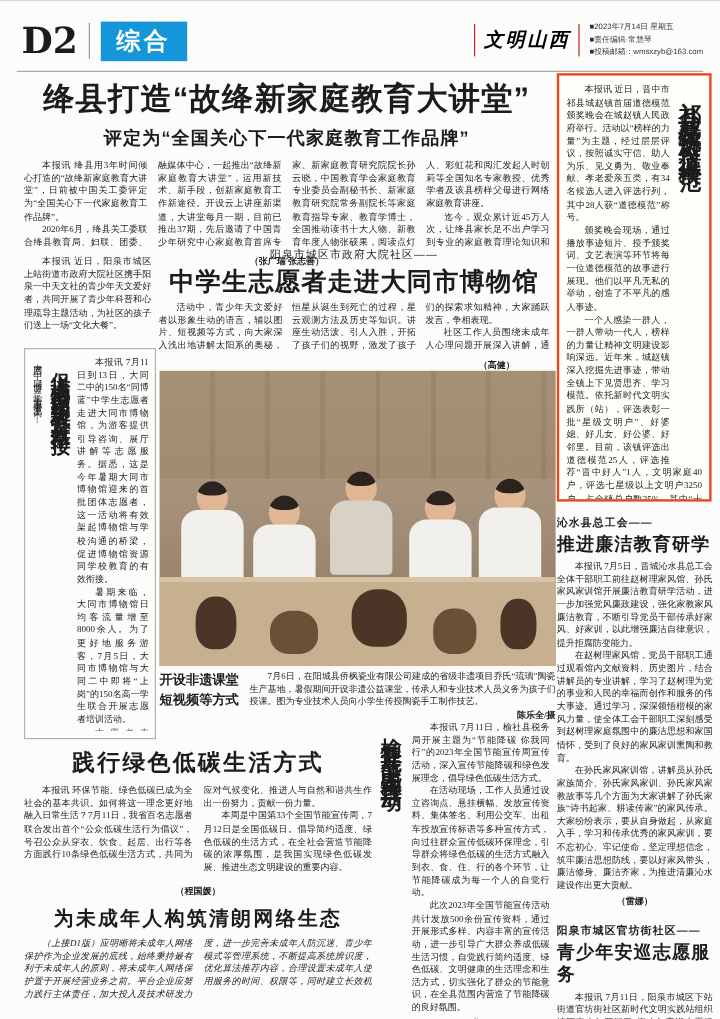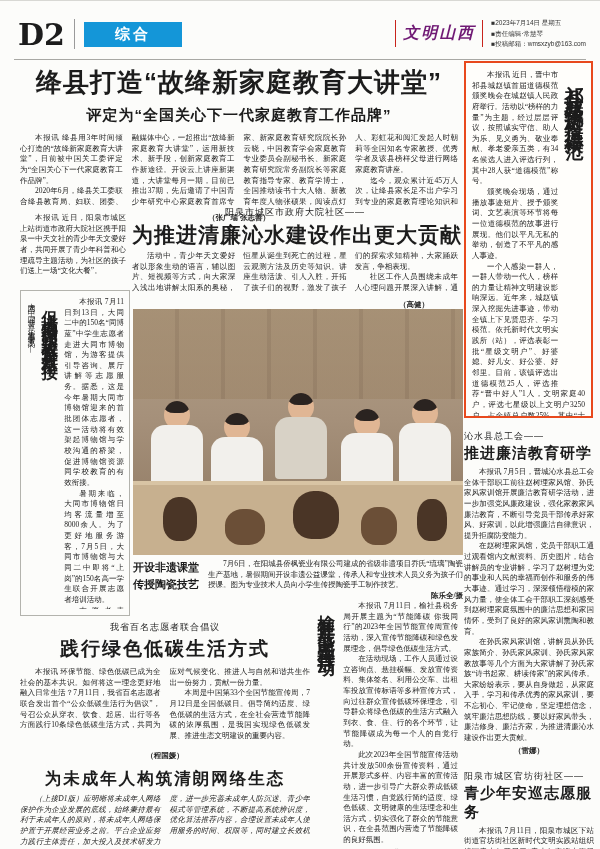--- a/index.html
+++ b/index.html
@@ -3,23 +3,23 @@
 <meta charset="utf-8">
 <style>
   html,body{margin:0;padding:0;background:#d8d8d4;}
   .page{position:relative;width:600px;height:849px;margin:1px auto;background:#fcfcfa;
         overflow:hidden;font-family:"Liberation Serif",serif;color:#1c1c1c;}
   
   .hdr{position:absolute;left:18px;right:14px;top:12px;height:42px;display:flex;align-items:center;}
   .pageno{font-size:30px;font-weight:700;font-family:"DejaVu Serif",serif;}
   .vbar{width:1px;height:30px;background:#9a9a9a;margin:0 9px;}
   .badge{background:#1496d8;color:#fff;font-family:"Liberation Sans",sans-serif;
-         font-weight:700;font-size:15px;padding:3px 31px;letter-spacing:3px;}
+         font-weight:700;font-size:20px;padding:3px 13px;letter-spacing:3px;}
   .hdr-right{margin-left:auto;display:flex;align-items:center;gap:8px;}
-  .masthead{color:#701a75;font-weight:700;font-style:italic;font-size:16px;letter-spacing:2px;
+  .masthead{color:#000000;font-weight:700;font-style:italic;font-size:16px;letter-spacing:2px;
             border-left:1px solid #c8241c;border-right:1px solid #c8241c;padding:3px 7px;}
   .pubinfo{font-size:6.5px;line-height:1.6;color:#333;font-family:"Liberation Sans",sans-serif;}
   .hrule{position:absolute;left:14px;right:14px;top:58px;border-top:1px solid #a8a8a4;}
   
   p{margin:0;text-indent:2em;}
   .body{font-size:7.5px;line-height:1.42;text-align:justify;}
   .byline{text-align:center;font-size:7.5px;font-weight:700;margin-top:2px;}
   .kicker{font-size:9px;font-family:"Liberation Sans",sans-serif;letter-spacing:1px;}
   
   .lead{position:absolute;left:20px;top:64px;width:438px;}
@@ -81,21 +81,21 @@
   .internet{margin-top:7px;}
   .internet h4{font-size:16.5px;margin:0 0 4px;}
   .internet .cols2{font-style:italic;height:62px;}
   
   .yushe{position:absolute;left:316px;top:600px;width:142px;height:249px;display:flex;gap:7px;overflow:hidden;}
   .yushe .vtitle{writing-mode:vertical-rl;font-family:"Liberation Sans",sans-serif;font-weight:700;
                  font-size:17.5px;line-height:1.15;height:242px;letter-spacing:4px;}
   .yushe .ybody{flex:1;overflow:hidden;}
   
   .rcol{position:absolute;left:464px;top:424px;width:130px;height:425px;overflow:hidden;}
-  .rcol .kicker{font-weight:400;}
+  .rcol .kicker{font-weight:700;}
   .rcol h4{margin:1px 0 4px;font-family:"Liberation Sans",sans-serif;font-size:15px;letter-spacing:1px;}
   .patrol{margin-top:9px;}
 </style>
 </head>
 <body>
 
 <div class="page">
 
   <div class="hdr">
     <span class="pageno">D2</span>
@@ -131,21 +131,21 @@
       <p>一个人感染一群人，一群人带动一代人，榜样的力量让精神文明建设影响深远。近年来，城赵镇深入挖掘先进事迹，带动全镇上下见贤思齐、学习模范。依托新时代文明实践所（站），评选表彰一批“星级文明户”、好婆媳、好儿女、好公婆、好邻里。目前，该镇评选出道德模范25人，评选推荐“晋中好人”1人，文明家庭40户，评选七星级以上文明户3250户，占全镇总户数25%，其中“十星级文明户”1980户，占全镇总户数15%。</p>
 
     </div>
   </div>
 
   <div class="astro-intro body">
     <p>本报讯 近日，阳泉市城区上站街道市政府大院社区携手阳泉一中天文社的青少年天文爱好者，共同开展了青少年科普和心理疏导主题活动，为社区的孩子们送上一场“文化大餐”。</p>
   </div>
   <div class="astro-head">
     <span class="kicker">阳泉市城区市政府大院社区——</span>
-    <h3>为推进清廉沁水建设作出更大贡献</h3>
+    <h3>中学生志愿者走进大同市博物馆</h3>
   </div>
   <div class="astro-body body">
     <p>活动中，青少年天文爱好者以形象生动的语言，辅以图片、短视频等方式，向大家深入浅出地讲解太阳系的奥秘，恒星从诞生到死亡的过程，星云观测方法及历史等知识。讲座生动活泼、引人入胜，开拓了孩子们的视野，激发了孩子们的探索求知精神，大家踊跃发言，争相表现。</p>
     <p>社区工作人员围绕未成年人心理问题开展深入讲解，通过案例分析、分享讨论的方式，让孩子们了解心理健康知识，感知并学会接纳自己的情绪，正确自我减压，正确处理人际关系。</p>
 
   </div>
   <div class="astro-byline byline">（高健）</div>
 
   <div class="museum">
     <div class="vkicker">大同二中“同博蓝”学生志愿者上岗——</div>
@@ -194,31 +194,30 @@
     <div class="jar" style="left:30px;bottom:14px;width:34px;height:44px;"></div>
     <div class="jar light" style="left:92px;bottom:10px;width:40px;height:36px;"></div>
     <div class="jar" style="left:160px;bottom:16px;width:46px;height:48px;"></div>
     <div class="jar light" style="left:228px;bottom:10px;width:36px;height:38px;"></div>
     <div class="jar" style="left:284px;bottom:14px;width:30px;height:42px;"></div>
   </div>
 
   <div class="caption">
     <div class="cap-title">
       <span style="display:block">开设非遗课堂</span>
-      <span style="display:block">传授陶瓷技艺</span>
+      <span style="display:block">短视频等方式</span>
     </div>
     <div class="cap-text body">
       <p>7月6日，在阳城县侨枫瓷业有限公司建成的省级非遗项目乔氏“琉璃”陶瓷生产基地，暑假期间开设非遗公益课堂，传承人和专业技术人员义务为孩子们授课。图为专业技术人员向小学生传授陶瓷手工制作技艺。</p>
       <span class="cap-credit">陈乐全/摄</span>
     </div>
   </div>
 
   <div class="bl">
     <div>
-      <span class="kicker">我省百名志愿者联合倡议</span>
       <h4>践行绿色低碳生活方式</h4>
       <div class="cols2 body">
         <p>本报讯 环保节能、绿色低碳已成为全社会的基本共识。如何将这一理念更好地融入日常生活？7月11日，我省百名志愿者联合发出首个“公众低碳生活行为倡议”，号召公众从穿衣、饮食、起居、出行等各方面践行10条绿色低碳生活方式，共同为应对气候变化、推进人与自然和谐共生作出一份努力，贡献一份力量。</p>
         <p>本周是中国第33个全国节能宣传周，7月12日是全国低碳日。倡导简约适度、绿色低碳的生活方式，在全社会营造节能降碳的浓厚氛围，是我国实现绿色低碳发展、推进生态文明建设的重要内容。</p>
 
       </div>
       <div class="byline">（程国媛）</div>
     </div>
     <div class="internet">
       <h4 style="text-align:center">为未成年人构筑清朗网络生态</h4>

